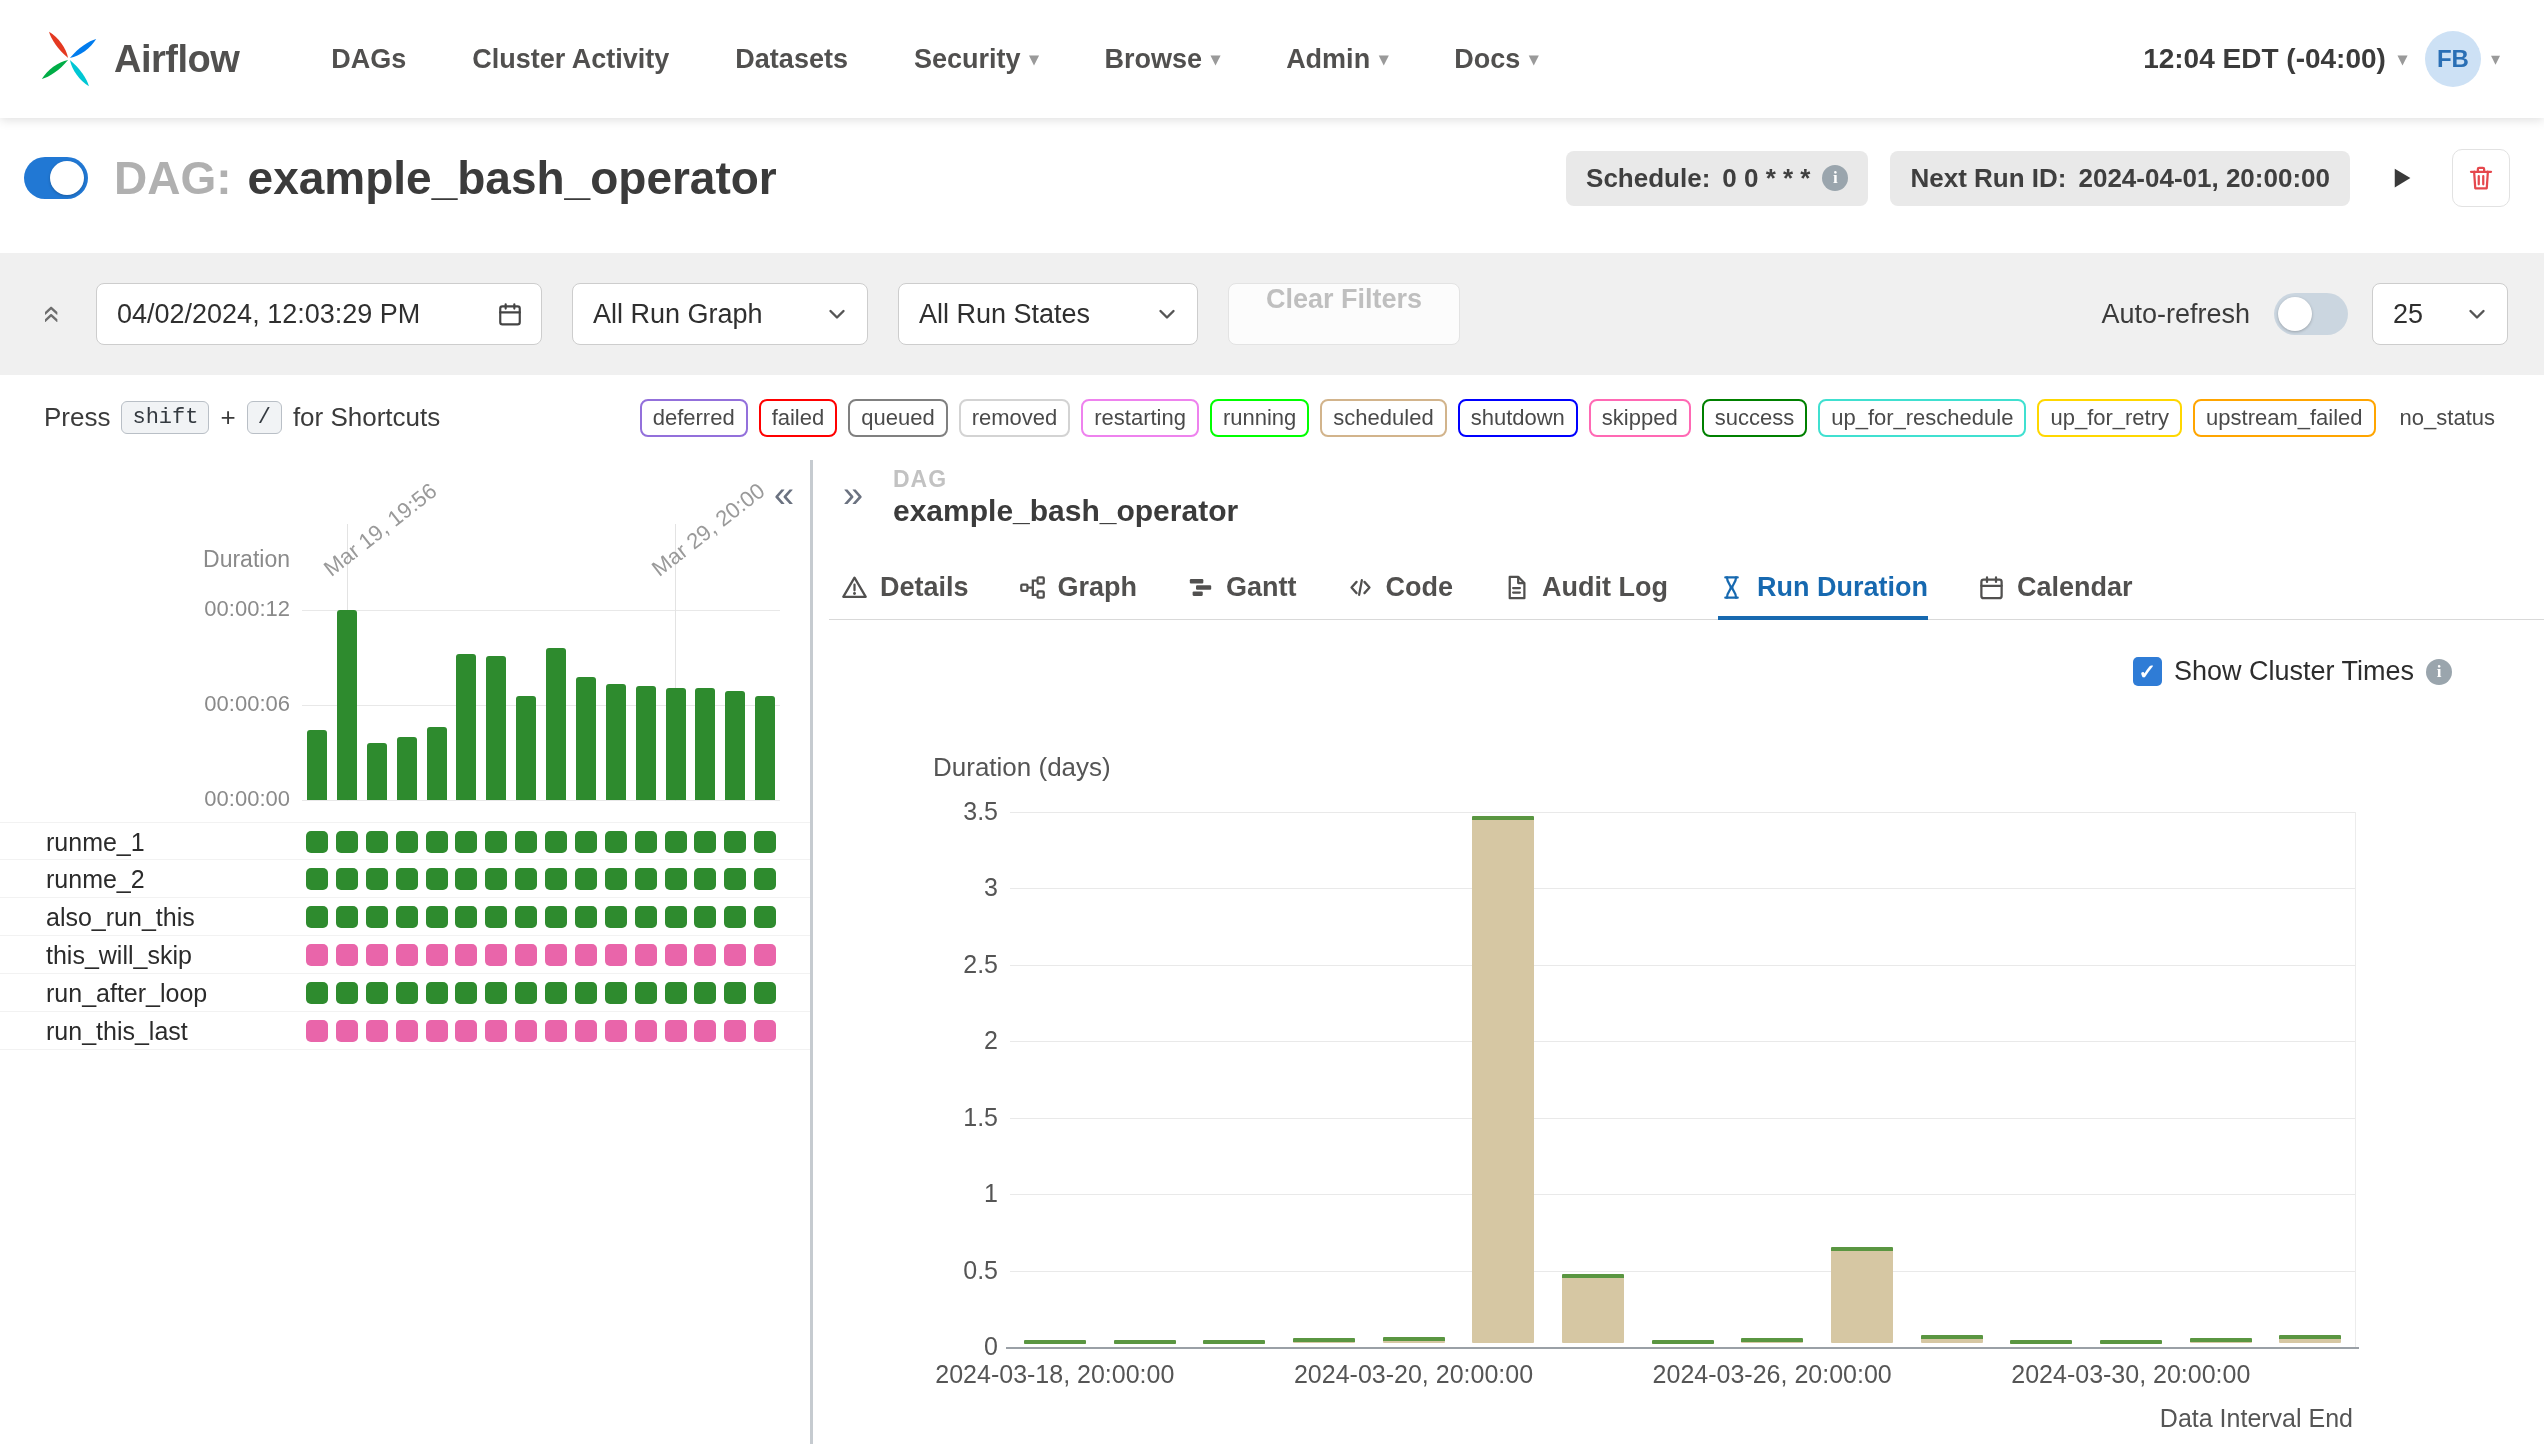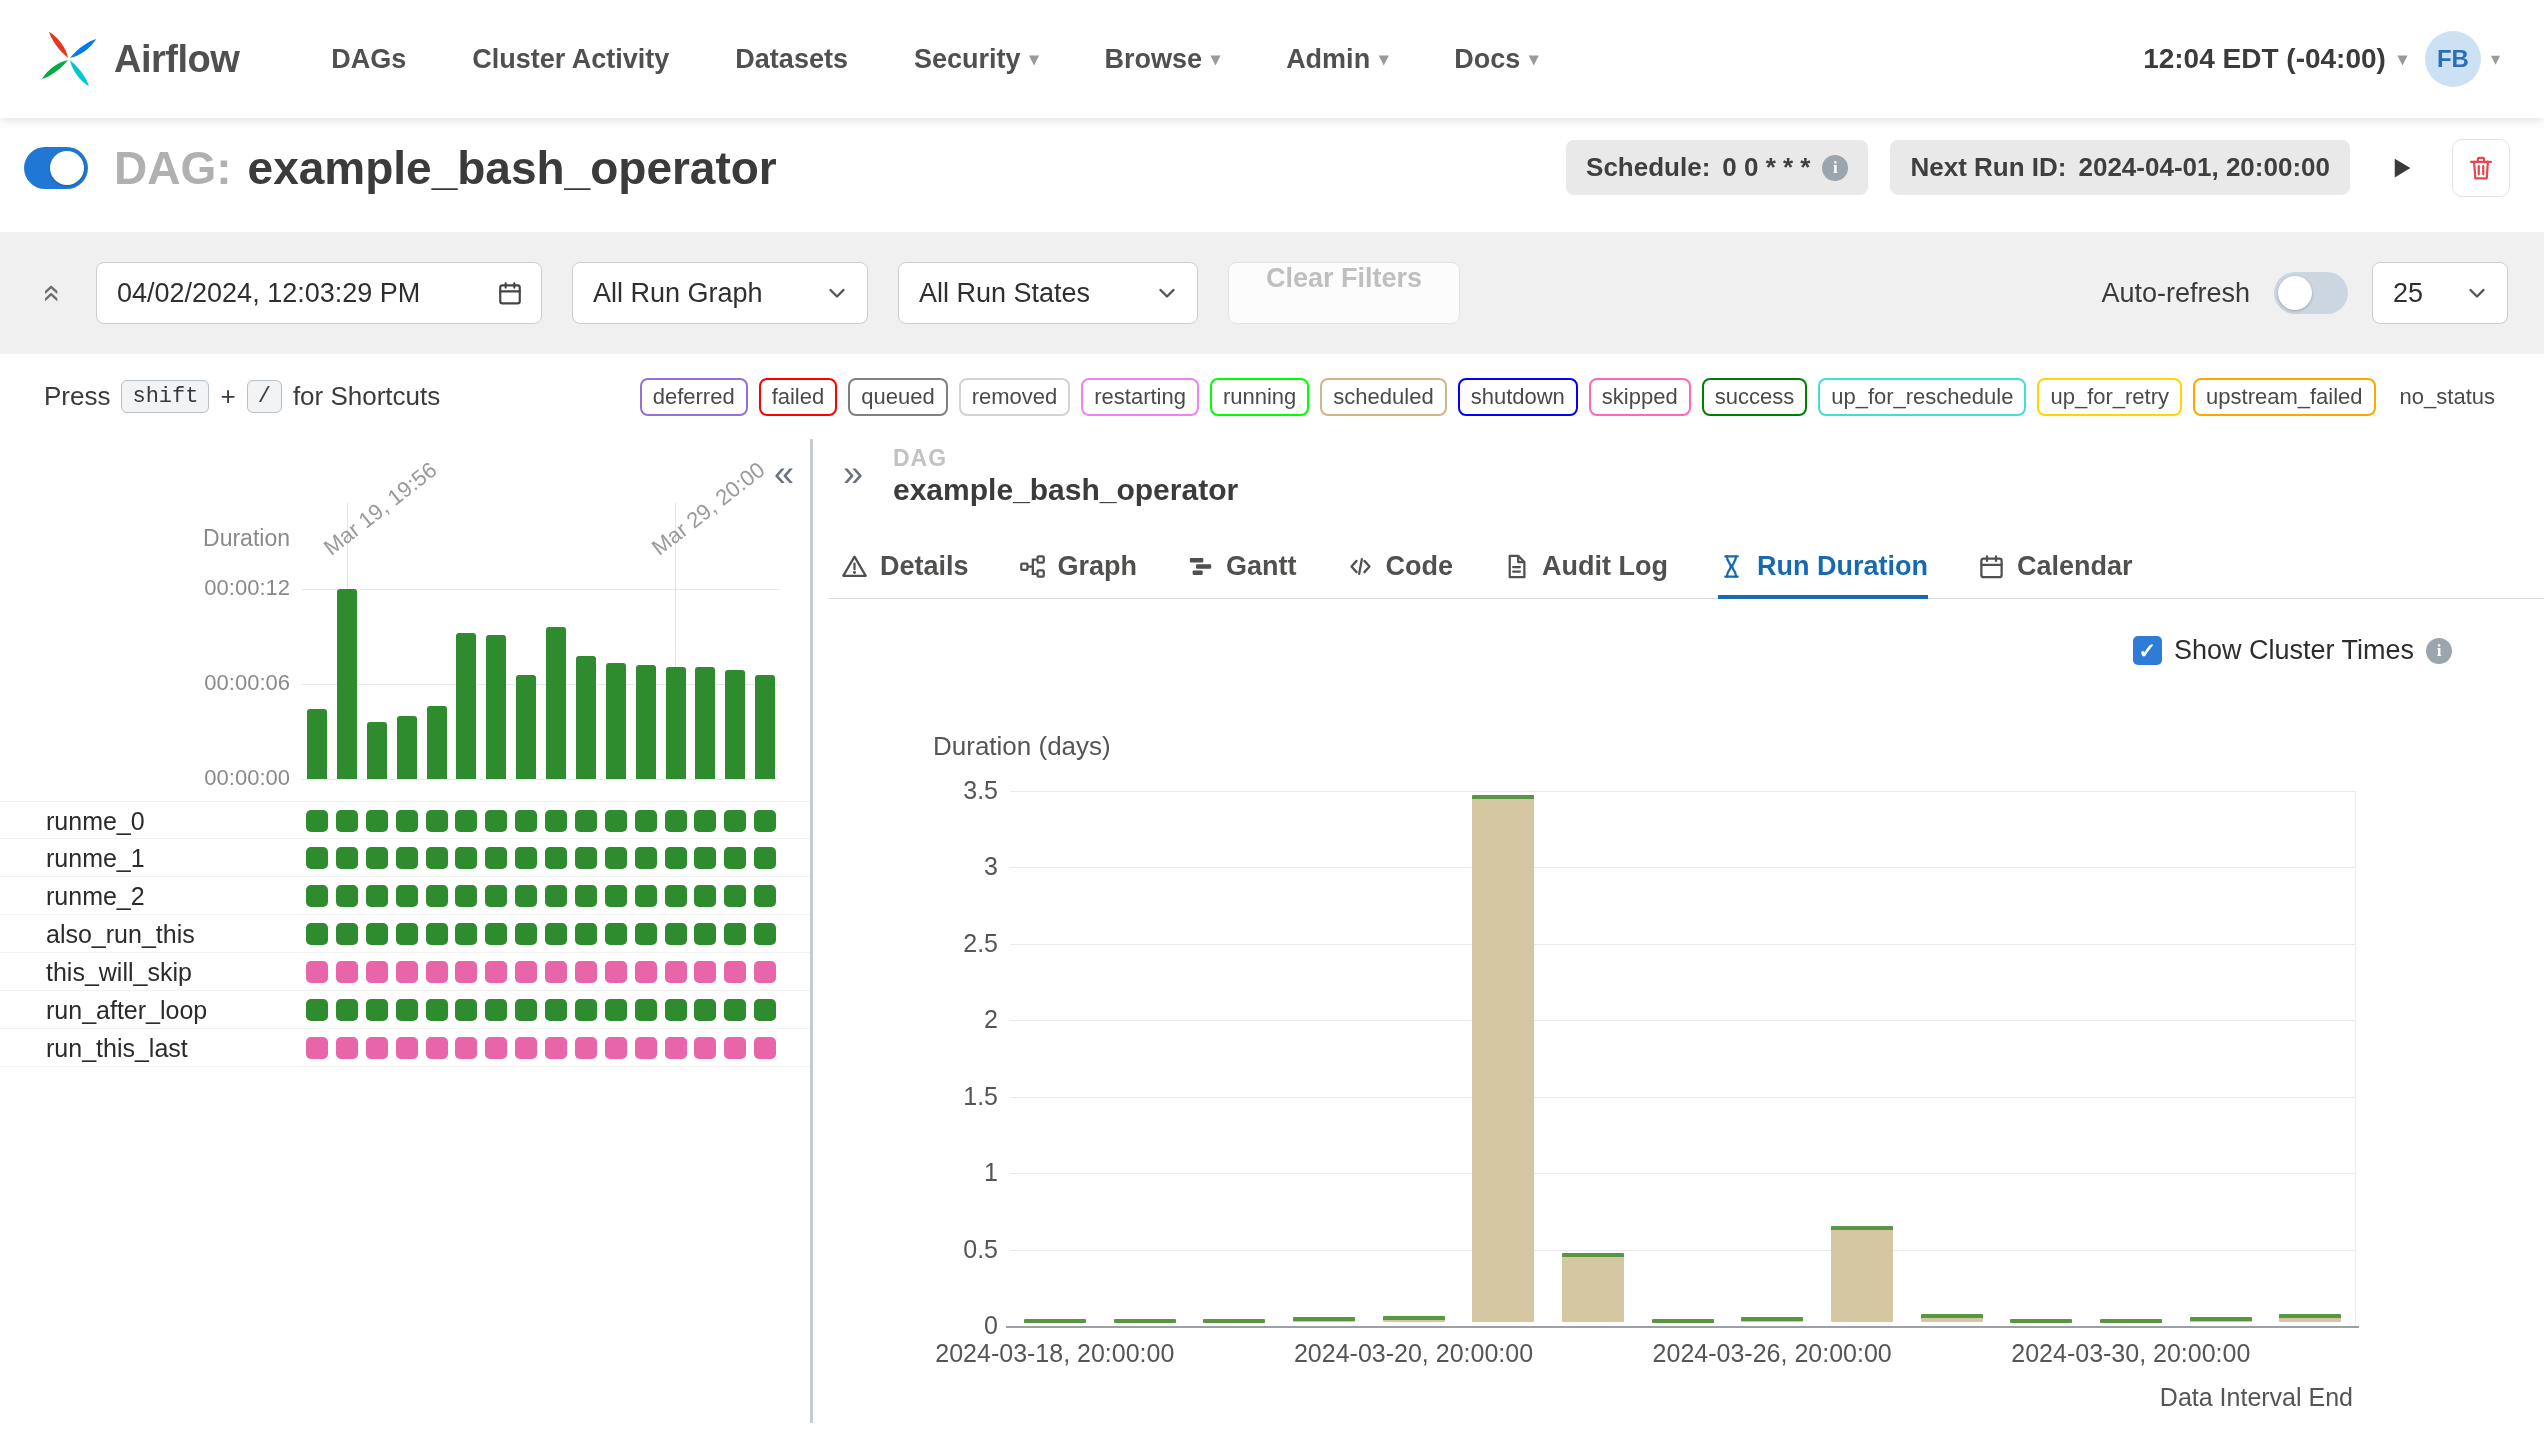--- a/index.html
+++ b/index.html
@@ -14,21 +14,21 @@
   .nav-menu { display:flex; align-items:center; gap:66px; margin-left:92px; }
   .nav-item { display:flex; align-items:center; gap:9px; font-size:27px; font-weight:600; color:#51504f; cursor:pointer; white-space:nowrap; }
   .caret { font-size:18px; color:#9a9a9a; }
   .nav-right { margin-left:auto; display:flex; align-items:center; gap:18px; }
   .clock { display:flex; align-items:center; gap:12px; font-size:28px; font-weight:700; color:#3b3b3b; cursor:pointer; }
   .avatar-wrap { display:flex; align-items:center; gap:10px; cursor:pointer; }
   .avatar { width:56px; height:56px; border-radius:50%; background:#cde1f5; color:#2a6fb5;
             display:flex; align-items:center; justify-content:center; font-size:24px; font-weight:700; }
 
   
-  .dag-header { display:flex; align-items:center; height:114px; padding:0 26px 15px 24px; gap:26px; }
+  .dag-header { display:flex; align-items:center; height:135px; padding:0 26px 15px 24px; gap:26px; }
   .switch { position:relative; border-radius:999px; flex:none; cursor:pointer; }
   .switch .knob { position:absolute; top:4px; border-radius:50%; background:#fff; box-shadow:0 1px 3px rgba(0,0,0,.25); }
   .switch.dag-toggle { width:64px; height:42px; background:var(--toggle-on-blue); }
   .switch.dag-toggle .knob { width:34px; height:34px; right:4px; }
   .dag-title { font-size:46px; display:flex; align-items:baseline; white-space:nowrap; }
   .dag-prefix { color:#b0b0b0; font-weight:600; margin-right:16px; }
   .dag-name { font-weight:700; color:#3b3b3b; }
   .header-right { margin-left:auto; display:flex; align-items:center; gap:22px; padding-right:8px; }
   .meta-badge { display:flex; align-items:center; gap:12px; background:#e9e9e9; border-radius:8px;
                 padding:12px 20px; font-size:26px; font-weight:600; color:#3f3f3f; white-space:nowrap; }
@@ -302,39 +302,20 @@
           <div class="mc-bar" style="left: 546px; width: 20px; top: 188px; height: 152px;"></div>
           <div class="mc-bar" style="left: 575.875px; width: 20px; top: 217px; height: 123px;"></div>
           <div class="mc-bar" style="left: 605.75px; width: 20px; top: 224px; height: 116px;"></div>
           <div class="mc-bar" style="left: 635.625px; width: 20px; top: 226px; height: 114px;"></div>
           <div class="mc-bar" style="left: 665.5px; width: 20px; top: 228px; height: 112px;"></div>
           <div class="mc-bar" style="left: 695.375px; width: 20px; top: 228px; height: 112px;"></div>
           <div class="mc-bar" style="left: 725.25px; width: 20px; top: 231px; height: 109px;"></div>
           <div class="mc-bar" style="left: 755.125px; width: 20px; top: 236px; height: 104px;"></div>
         </div>
       <div class="task-grid">
-          <div class="task-row">
-            <span class="task-label">runme_0</span>
-            <span class="sq" style="left: 306px; background: rgb(46, 139, 46);"></span>
-            <span class="sq" style="left: 335.875px; background: rgb(46, 139, 46);"></span>
-            <span class="sq" style="left: 365.75px; background: rgb(46, 139, 46);"></span>
-            <span class="sq" style="left: 395.625px; background: rgb(46, 139, 46);"></span>
-            <span class="sq" style="left: 425.5px; background: rgb(46, 139, 46);"></span>
-            <span class="sq" style="left: 455.375px; background: rgb(46, 139, 46);"></span>
-            <span class="sq" style="left: 485.25px; background: rgb(46, 139, 46);"></span>
-            <span class="sq" style="left: 515.125px; background: rgb(46, 139, 46);"></span>
-            <span class="sq" style="left: 545px; background: rgb(46, 139, 46);"></span>
-            <span class="sq" style="left: 574.875px; background: rgb(46, 139, 46);"></span>
-            <span class="sq" style="left: 604.75px; background: rgb(46, 139, 46);"></span>
-            <span class="sq" style="left: 634.625px; background: rgb(46, 139, 46);"></span>
-            <span class="sq" style="left: 664.5px; background: rgb(46, 139, 46);"></span>
-            <span class="sq" style="left: 694.375px; background: rgb(46, 139, 46);"></span>
-            <span class="sq" style="left: 724.25px; background: rgb(46, 139, 46);"></span>
-            <span class="sq" style="left: 754.125px; background: rgb(46, 139, 46);"></span>
-          </div>
           <div class="task-row">
             <span class="task-label">runme_1</span>
             <span class="sq" style="left: 306px; background: rgb(46, 139, 46);"></span>
             <span class="sq" style="left: 335.875px; background: rgb(46, 139, 46);"></span>
             <span class="sq" style="left: 365.75px; background: rgb(46, 139, 46);"></span>
             <span class="sq" style="left: 395.625px; background: rgb(46, 139, 46);"></span>
             <span class="sq" style="left: 425.5px; background: rgb(46, 139, 46);"></span>
             <span class="sq" style="left: 455.375px; background: rgb(46, 139, 46);"></span>
             <span class="sq" style="left: 485.25px; background: rgb(46, 139, 46);"></span>
             <span class="sq" style="left: 515.125px; background: rgb(46, 139, 46);"></span>

